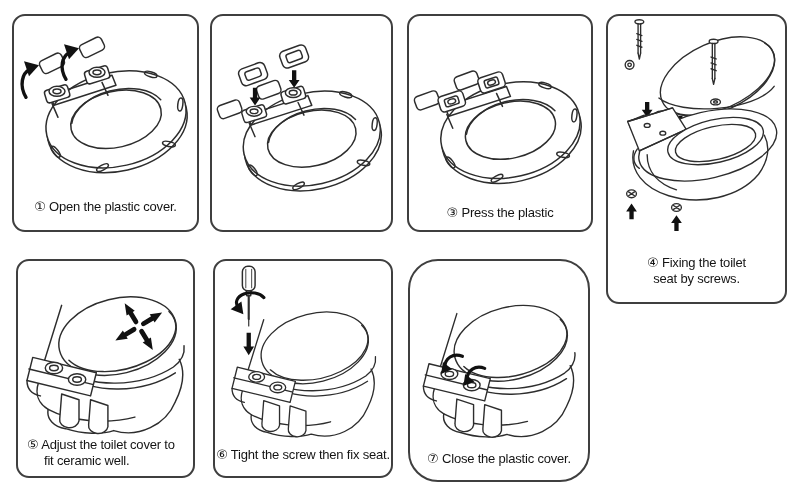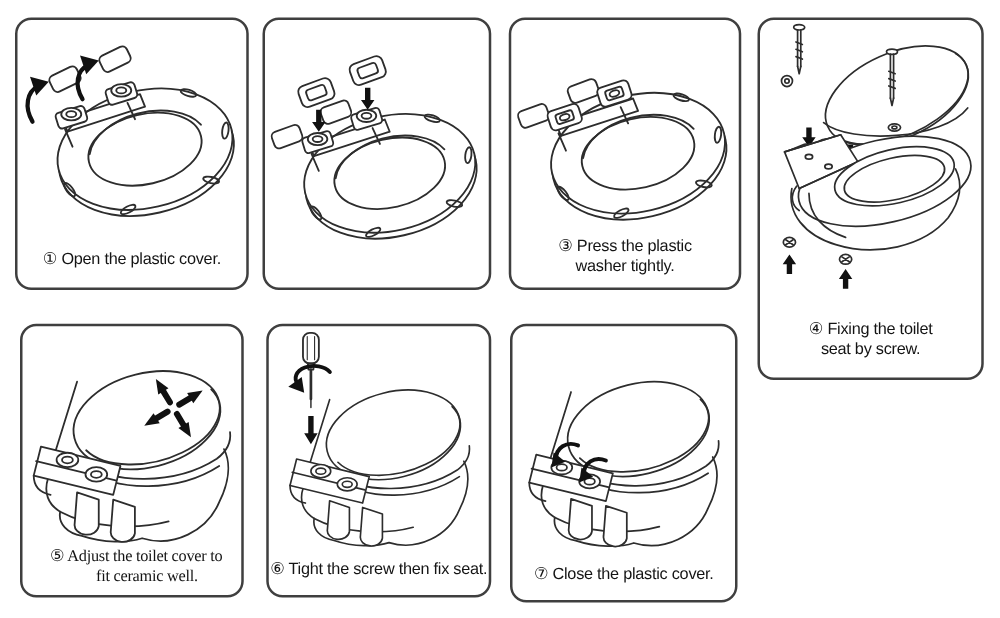--- a/index.html
+++ b/index.html
@@ -10,34 +10,34 @@
   .panel{
     position:absolute;background:#ffffff;border:2px solid #3f3f3f;border-radius:13px;
     display:flex;flex-direction:column;box-sizing:border-box;
   }
   .panel svg{width:100%;flex:1 1 auto;min-height:0;display:block;}
   .caption{
     font-size:13px;line-height:1.18;letter-spacing:-0.2px;color:#141414;
     text-align:center;white-space:nowrap;flex:0 0 auto;
   }
   .caption .cap-line{white-space:nowrap;}
-  .caption.left{text-align:center;padding-left:9px;padding-right:2px;font-family:Liberation Serif, serif;}
+  .caption.left{text-align:left;padding-left:9px;padding-right:2px;}
   .caption.left .l2{padding-left:17px;}
   .mb16{margin-bottom:16px;}
   .mb14{margin-bottom:14px;}
   .mb10{margin-bottom:10px;}
   .mb8{margin-bottom:8px;}
   
   .p1{left:12px;top:14px;width:187px;height:218px;}
   .p2{left:210px;top:14px;width:183px;height:218px;}
   .p3{left:407px;top:14px;width:186px;height:218px;}
   .p4{left:606px;top:14px;width:181px;height:290px;border-radius:13px;}
   .p5{left:16px;top:259px;width:179px;height:219px;}
   .p6{left:213px;top:259px;width:180px;height:219px;}
-  .p7{left:408px;top:259px;width:182px;height:223px;}
+  .p7{left:408px;top:259px;width:182px;height:223px;border-radius:30px;}
 </style>
 </head>
 <body>
 
 <main>
 
   <section class="panel p1">
     <svg viewBox="0 0 183 172" preserveAspectRatio="xMidYMid meet">
       <g stroke="#2d2d2d" fill="none" stroke-width="1.5" stroke-linecap="round" stroke-linejoin="round">
         <g transform="translate(2,6)">
@@ -155,21 +155,20 @@
               <rect x="-13" y="-8" width="26" height="16" rx="4" fill="#fff"></rect>
               <rect x="-7" y="-4" width="14" height="8" rx="2" fill="#fff"></rect>
               <ellipse cx="0" cy="0" rx="4" ry="2.4"></ellipse>
             </g>
           </g>
         </g>
       </g>
     </svg>
     <div class="caption mb10">
       <div class="cap-line"><span>③</span> <span>Press the plastic</span></div>
-      <div class="cap-line l2">washer tightly.</div>
     </div>
   </section>
 
   <section class="panel p4">
     <svg viewBox="0 0 177 245" preserveAspectRatio="xMidYMid meet">
       <g stroke="#2d2d2d" fill="none" stroke-width="1.4" stroke-linecap="round" stroke-linejoin="round">
 
         <g transform="translate(30,4)">
           <ellipse cx="0" cy="2" rx="4.5" ry="2.2" fill="#fff"></ellipse>
           <path d="M-1.3,4 L-1.3,34 M1.3,4 L1.3,34"></path>
@@ -229,21 +228,21 @@
           <path d="M65,194 L71,198 M65,198 L71,194"></path>
         </g>
         <g fill="#111" stroke="none">
           <polygon points="22,192 16.5,200 19.8,200 19.8,208 24.2,208 24.2,200 27.5,200"></polygon>
           <polygon points="68,204 62.5,212 65.8,212 65.8,220 70.2,220 70.2,212 73.5,212"></polygon>
         </g>
       </g>
     </svg>
     <div class="caption mb16">
       <div class="cap-line"><span>④</span> <span>Fixing the toilet</span></div>
-      <div class="cap-line l2">seat by screw.</div>
+      <div class="cap-line l2">seat by screws.</div>
     </div>
   </section>
 
   <section class="panel p5">
     <svg viewBox="0 0 179 183" preserveAspectRatio="xMidYMid meet">
       <g stroke="#2d2d2d" fill="none" stroke-width="1.5" stroke-linecap="round" stroke-linejoin="round">
         <g transform="translate(2,12)">
           <g transform="rotate(-14 100 66)">
             <ellipse cx="100" cy="66" rx="62" ry="39" fill="#fff"></ellipse>
             <path d="M45,78 A58,34 0 0 0 158,54"></path>

